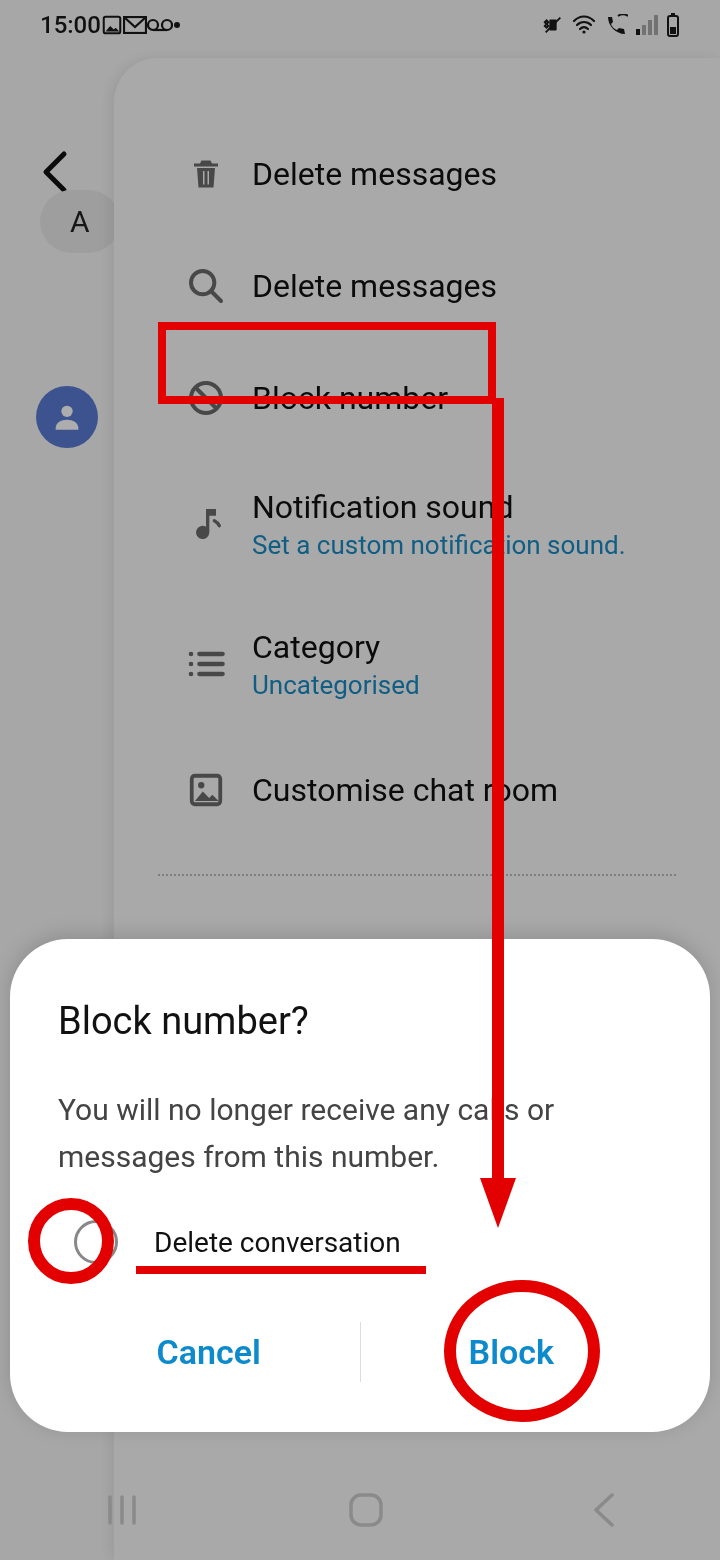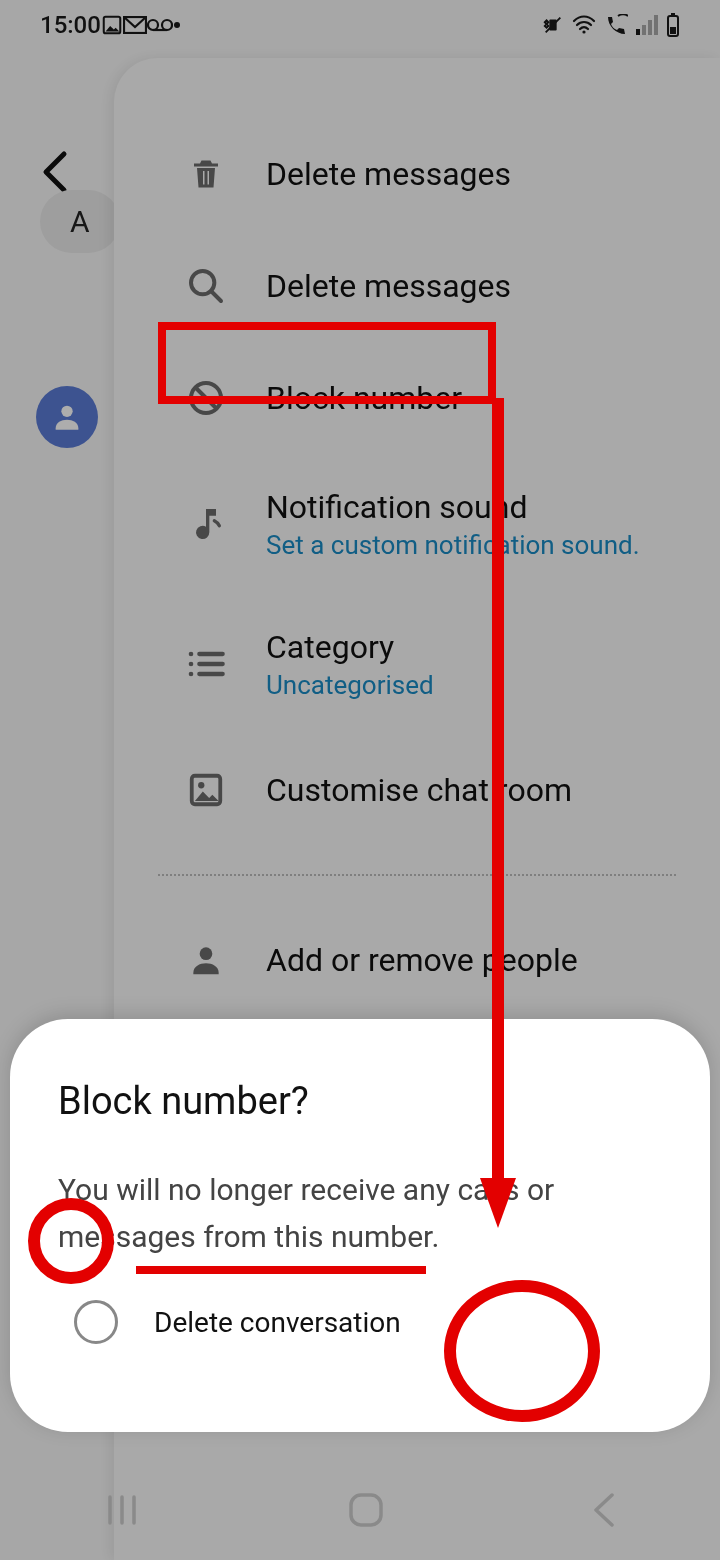--- a/index.html
+++ b/index.html
@@ -13,21 +13,21 @@
     .statusbar svg { display: block; }
 
     
     .bg-header { position: absolute; top: 60px; left: 0; right: 0; height: 120px; }
     .back-chevron { position: absolute; left: 40px; top: 90px; }
     .bg-tag { position: absolute; left: 40px; top: 190px; background: #e9e9e9; border-radius: 40px; padding: 14px 30px; font-size: 30px; color: #222; }
     .bg-avatar { position: absolute; left: 36px; top: 386px; width: 62px; height: 62px; border-radius: 50%; background: #5a7bd4; display: flex; align-items: center; justify-content: center; }
 
     
     .menu-panel { position: absolute; left: 114px; top: 58px; right: 0; bottom: 0; background: #fafafa; border-top-left-radius: 44px; box-shadow: -4px 0 14px rgba(0,0,0,.08); padding-top: 60px; }
-    .menu-item { display: flex; align-items: center; gap: 38px; padding: 34px 50px 34px 70px; }
+    .menu-item { display: flex; align-items: center; gap: 24px; padding: 34px 50px 34px 70px; }
     .menu-item .icon { width: 44px; height: 44px; display: flex; align-items: center; justify-content: center; flex-shrink: 0; }
     .menu-item .labels { display: flex; flex-direction: column; gap: 4px; }
     .menu-item .title { font-size: 32px; color: #111; }
     .menu-item .sub { font-size: 26px; color: #1a8bc4; }
     .menu-divider { border-top: 2px dotted #bbb; margin: 28px 44px; }
 
     
     .dim { position: absolute; inset: 0; background: rgba(0,0,0,.32); }
 
     
@@ -227,20 +227,25 @@
     </div>
   </div>
 
   <div class="dialog">
     <h2>Block number?</h2>
     <p>You will no longer receive any calls or messages from this number.</p>
     <div class="check-row">
       <span class="check-circle"></span>
       <span class="check-label">Delete conversation</span>
     </div>
+    <div class="dialog-actions">
+      <div class="btn">Cancel</div>
+      <div class="sep"></div>
+      <div class="btn">Block</div>
+    </div>
   </div>
 
   <div class="navbar">
     <span>
         <svg width="40" height="34" viewBox="0 0 40 34" fill="none" stroke="#8a8a8a" stroke-width="3.5" stroke-linecap="round">
           <line x1="8" y1="4" x2="8" y2="30"></line>
           <line x1="20" y1="4" x2="20" y2="30"></line>
           <line x1="32" y1="4" x2="32" y2="30"></line>
         </svg>
       </span>

